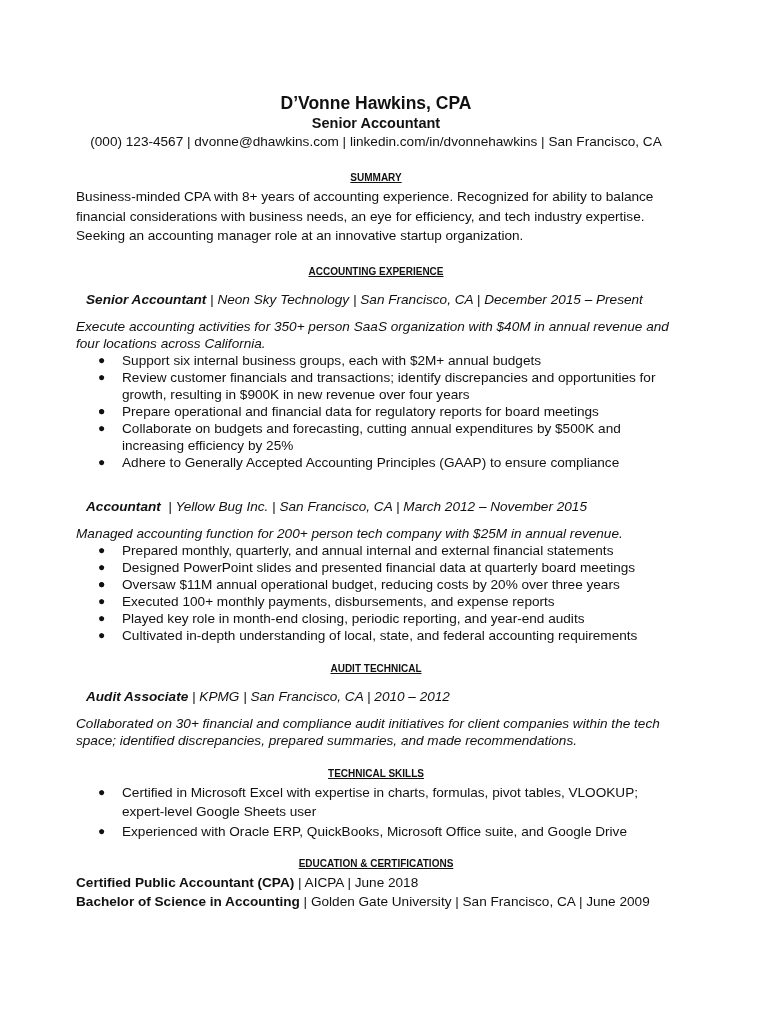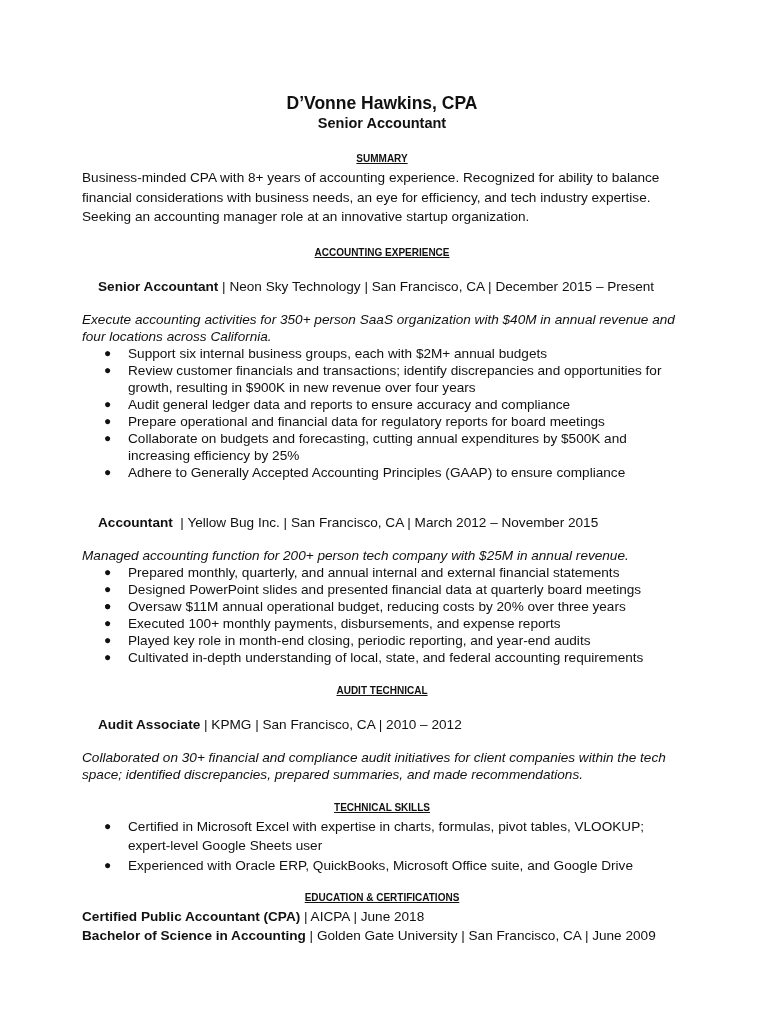--- a/index.html
+++ b/index.html
@@ -10,21 +10,21 @@
     body {
       width: 780px;
       height: 1009px;
       position: relative;
       font-family: "Liberation Sans", "DejaVu Sans", sans-serif;
       color: #111111;
       overflow: hidden;
     }
     .page {
       position: absolute;
-      left: 82px;
+      left: 76px;
       top: 92px;
       width: 600px;
       font-size: 13.6px;
       line-height: 17px;
     }
     .name {
       font-size: 17.5px;
       line-height: 22px;
       font-weight: bold;
       text-align: center;
@@ -48,21 +48,21 @@
       font-weight: bold;
       text-decoration: underline;
       font-size: 10px;
       line-height: 18px;
       margin: 0;
     }
     .summary {
       line-height: 19.5px;
       margin: 0;
     }
-    .role-line { margin: 16px; line-height: 17px; }
+    .role-line { margin: 10px; line-height: 17px; font-style: italic; }
     .role-line b { font-weight: bold; }
     .role-desc { margin: 0; font-style: italic; line-height: 17px; }
     ul.bullets {
       list-style: none;
       margin: 0;
       padding: 0;
     }
     ul.bullets li {
       position: relative;
       padding-left: 46px;
@@ -84,41 +84,42 @@
     .edu-line { margin: 0; line-height: 19px; }
   </style>
 </head>
 <body>
 
 <div class="page">
 
   <div>
     <p class="name">D’Vonne Hawkins, CPA</p>
     <p class="title">Senior Accountant</p>
+    <p class="contact">(000) 123-4567 | dvonne@dhawkins.com | linkedin.com/in/dvonnehawkins | San Francisco, CA</p>
   </div>
 
   <div class="gap-s1"></div>
 
   <section>
     <p class="section-heading">SUMMARY</p>
     <p class="summary">Business-minded CPA with 8+ years of accounting experience. Recognized for ability to balance financial considerations with business needs, an eye for efficiency, and tech industry expertise. Seeking an accounting manager role at an innovative startup organization.</p>
   </section>
 
   <div class="gap-s2"></div>
 
   <section>
     <p class="section-heading">ACCOUNTING EXPERIENCE</p>
 
     <div>
       <p class="role-line"><b>Senior Accountant</b><span> | Neon Sky Technology | San Francisco, CA | December 2015 – Present</span></p>
       <p class="role-desc">Execute accounting activities for 350+ person SaaS organization with $40M in annual revenue and four locations across California.</p>
       <ul class="bullets">
         <li><span class="bullet">●</span><span>Support six internal business groups, each with $2M+ annual budgets</span></li>
         <li><span class="bullet">●</span><span>Review customer financials and transactions; identify discrepancies and opportunities for growth, resulting in $900K in new revenue over four years</span></li>
-        <li><span class="bullet">●</span><span>Audit general ledger data and reports to ensure accuracy and compliance</span></li>
+        <li><span class="bullet">●</span></li>
         <li><span class="bullet">●</span><span>Prepare operational and financial data for regulatory reports for board meetings</span></li>
         <li><span class="bullet">●</span><span>Collaborate on budgets and forecasting, cutting annual expenditures by $500K and increasing efficiency by 25%</span></li>
         <li><span class="bullet">●</span><span>Adhere to Generally Accepted Accounting Principles (GAAP) to ensure compliance</span></li>
       </ul>
     </div>
 
     <div class="gap-s3"></div>
 
     <div>
       <p class="role-line"><b>Accountant</b><span style="white-space: pre;">  | Yellow Bug Inc. | San Francisco, CA | March 2012 – November 2015</span></p>

